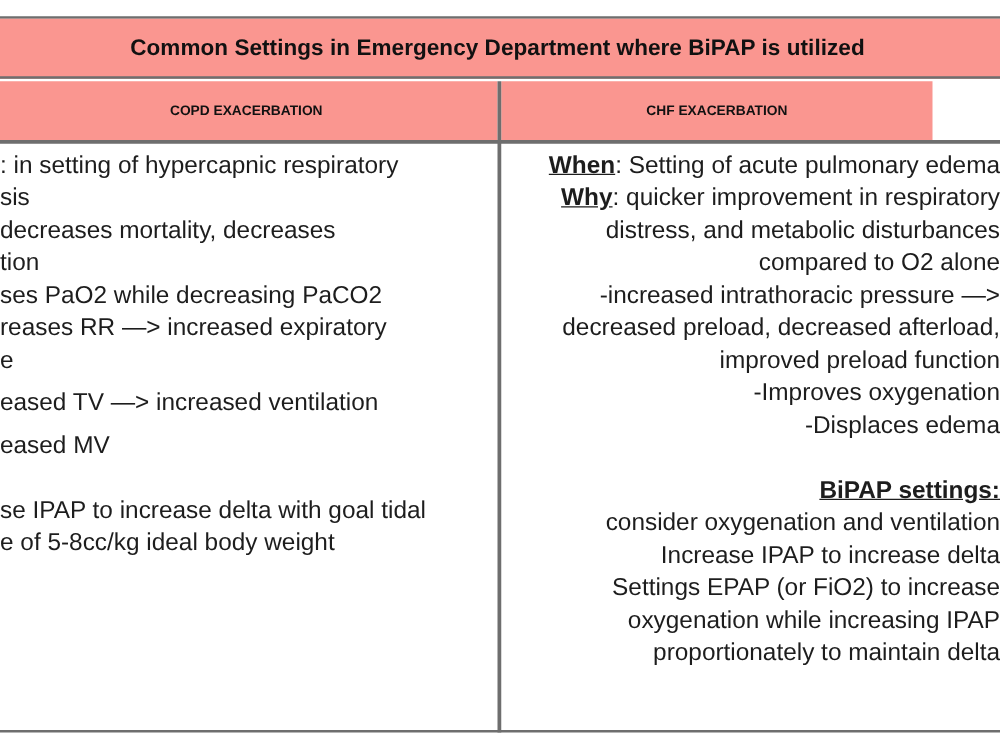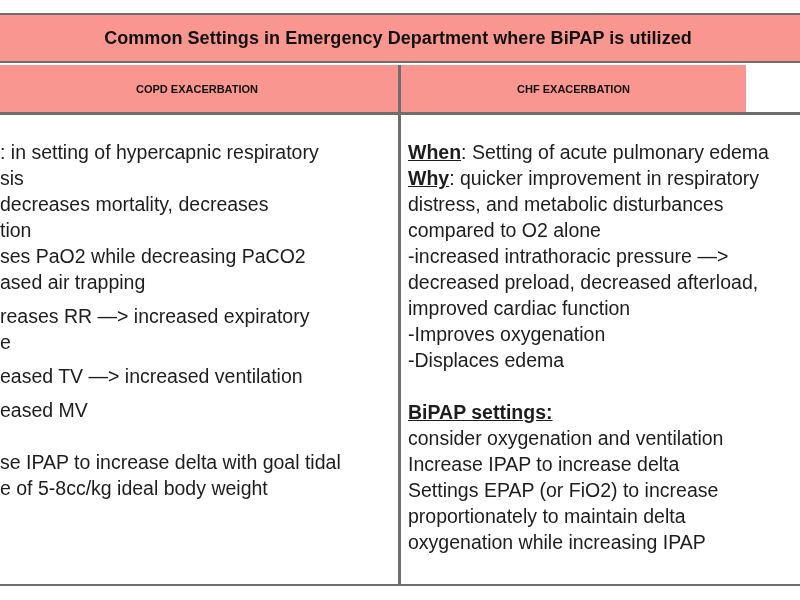--- a/index.html
+++ b/index.html
@@ -72,28 +72,28 @@
     .divider {
       position: absolute;
       left: 402px;
       top: 50px;
       width: 3px;
       height: 521px;
       background: #6e6e6e;
     }
     .body-cell {
       position: absolute;
-      top: 124px;
+      top: 104px;
       font-size: 19.5px;
       line-height: 26px;
       color: #1d1d1d;
       white-space: nowrap;
     }
     .body-cell.left { left: 4px; width: 396px; overflow: hidden; }
-    .body-cell.right { left: 412px; width: 392px; overflow: hidden; }
+    .body-cell.right { left: 412px; width: 392px; overflow: hidden; text-align: right; }
     .line { display: block; height: 26px; }
     .gap { display: block; height: 26px; }
     .uhead { font-weight: bold; text-decoration: underline; }
     .ulabel { font-weight: bold; text-decoration: underline; }
   </style>
 </head>
 <body>
 
 <div class="table">
   <div class="title-row">
@@ -110,41 +110,40 @@
   </div>
 
   <div class="divider"></div>
 
   <div class="body-cell left">
     <span class="line">: in setting of hypercapnic respiratory</span>
     <span class="line">sis</span>
     <span class="line">decreases mortality, decreases</span>
     <span class="line">tion</span>
     <span class="line">ses PaO2 while decreasing PaCO2</span>
-    <span class="line" style="margin-bottom:8px">ased air trapping</span>
     <span class="line">reases RR  —&gt; increased expiratory</span>
     <span class="line" style="margin-bottom:8px">e</span>
     <span class="line" style="margin-bottom:8px">eased TV —&gt; increased ventilation</span>
     <span class="line">eased MV</span>
     <span class="gap"></span>
     <span class="line">se IPAP to increase delta with goal tidal</span>
     <span class="line">e of 5-8cc/kg ideal body weight</span>
   </div>
 
   <div class="body-cell right">
     <span class="line"><span class="ulabel">When</span><span>: Setting of acute pulmonary edema</span></span>
     <span class="line"><span class="ulabel">Why</span><span>: quicker improvement in respiratory</span></span>
     <span class="line">distress, and metabolic disturbances</span>
     <span class="line">compared to O2 alone</span>
     <span class="line">-increased intrathoracic pressure —&gt;</span>
     <span class="line">decreased preload, decreased afterload,</span>
-    <span class="line">improved cardiac function</span>
+    <span class="line">improved preload function</span>
     <span class="line">-Improves oxygenation</span>
     <span class="line">-Displaces edema</span>
     <span class="gap"></span>
     <span class="line uhead">BiPAP settings:</span>
     <span class="line">consider oxygenation and ventilation</span>
     <span class="line">Increase IPAP to increase delta</span>
     <span class="line">Settings EPAP (or FiO2) to increase</span>
+    <span class="line">oxygenation while increasing IPAP</span>
     <span class="line">proportionately to maintain delta</span>
-    <span class="line">oxygenation while increasing IPAP</span>
   </div>
 </div>
 
 </body></html>

